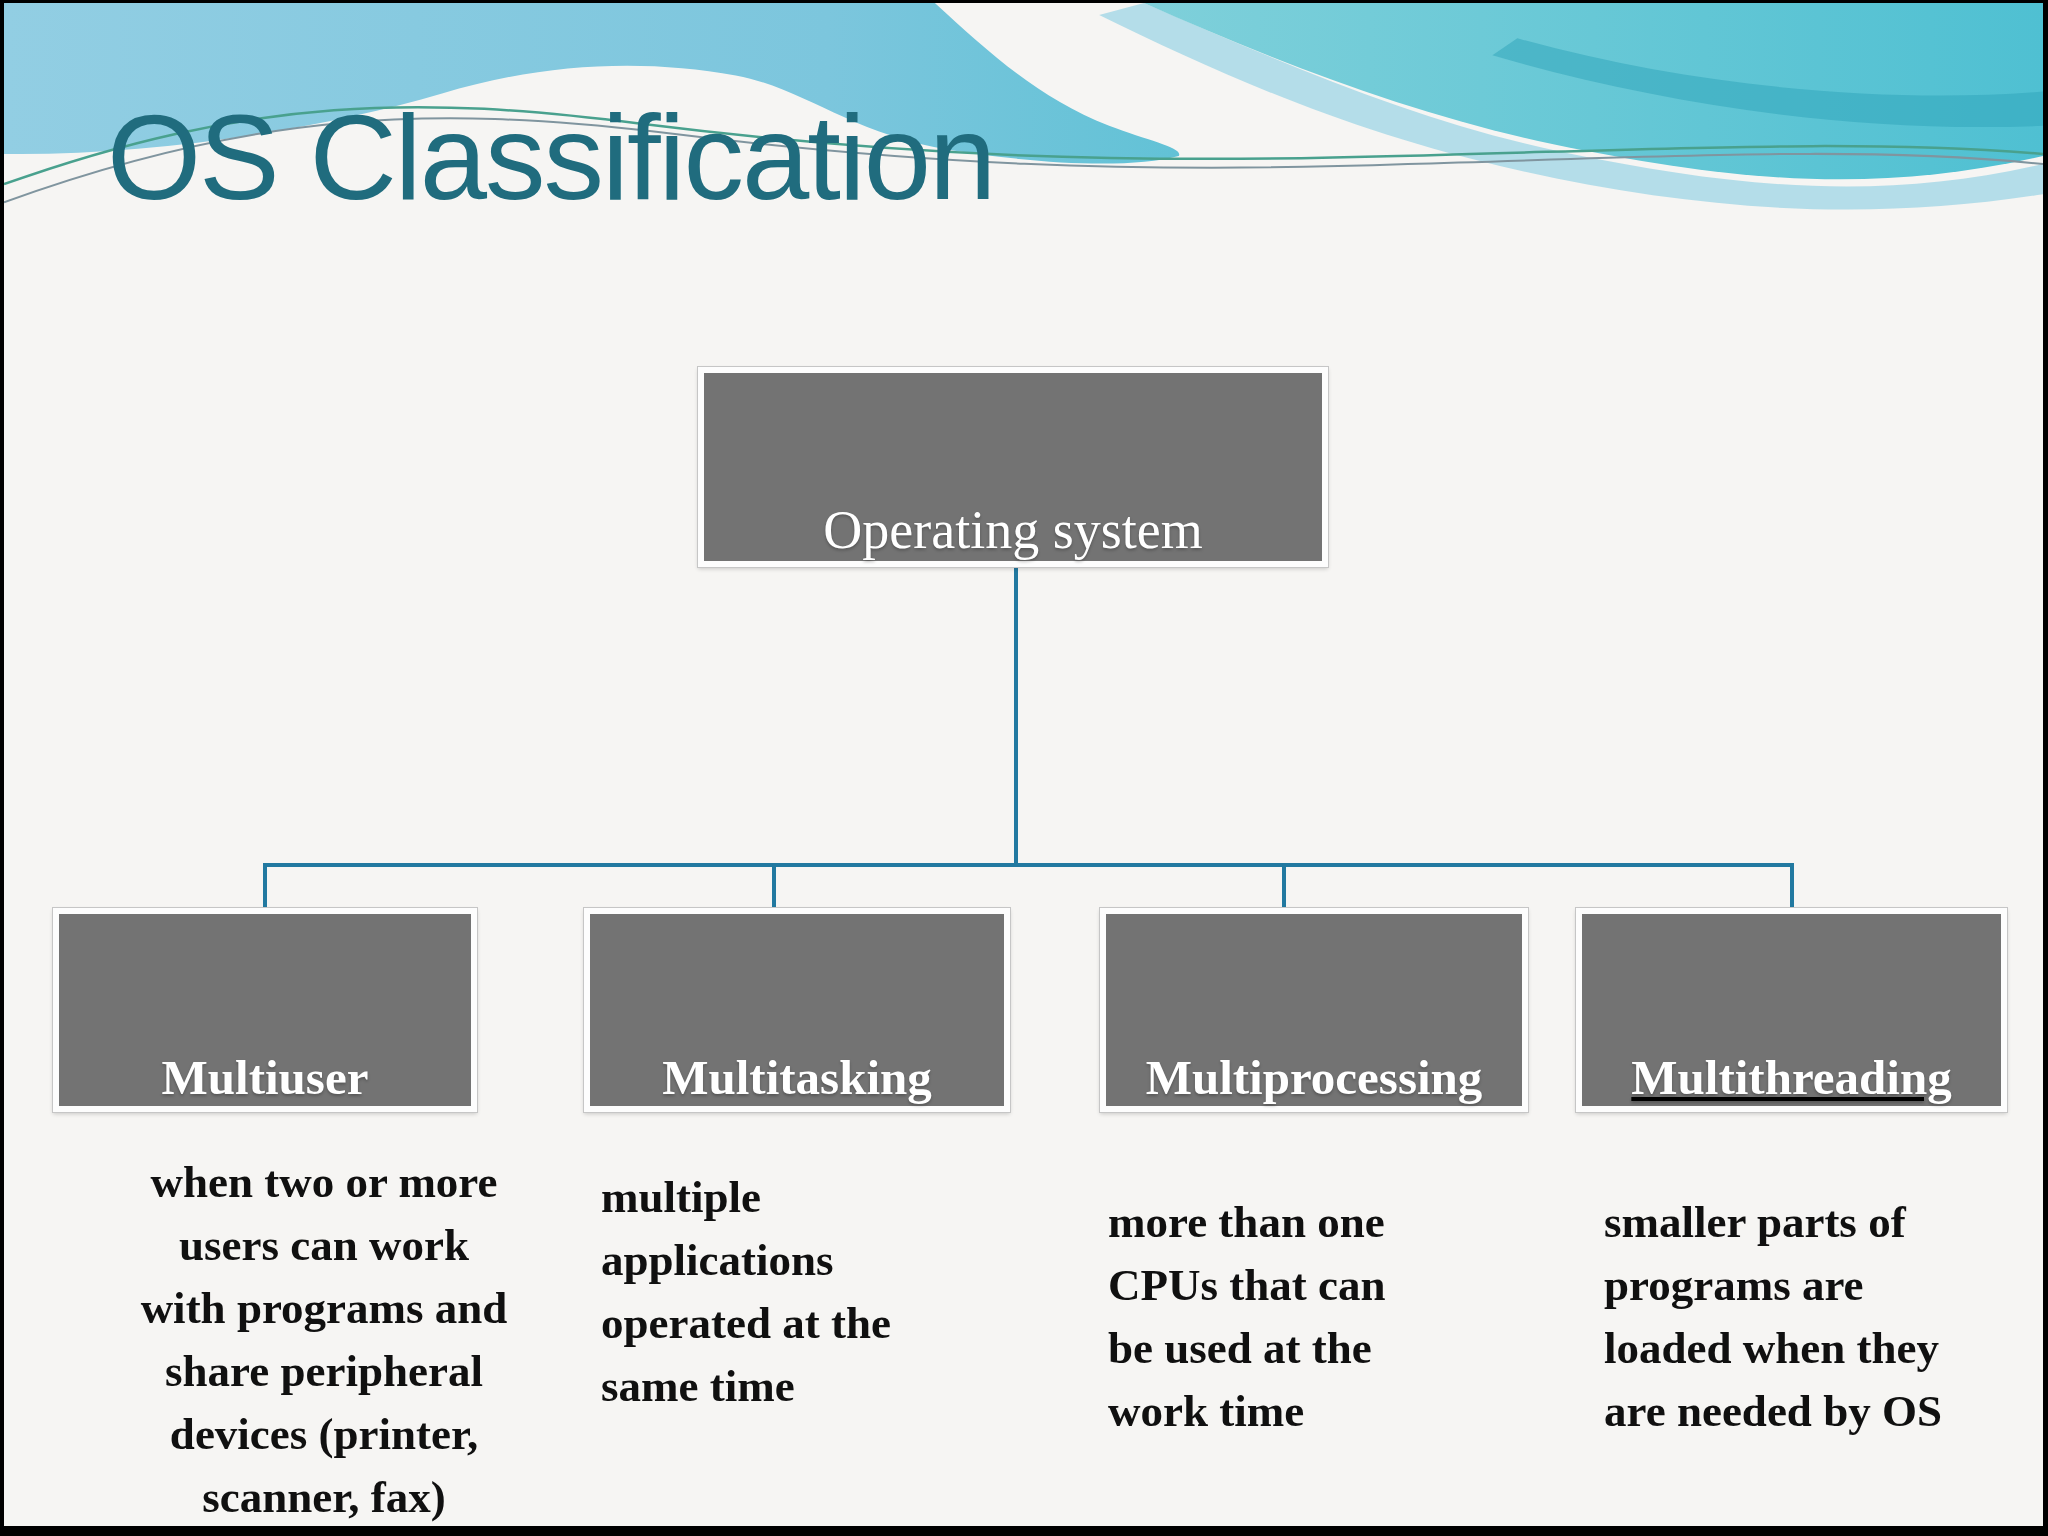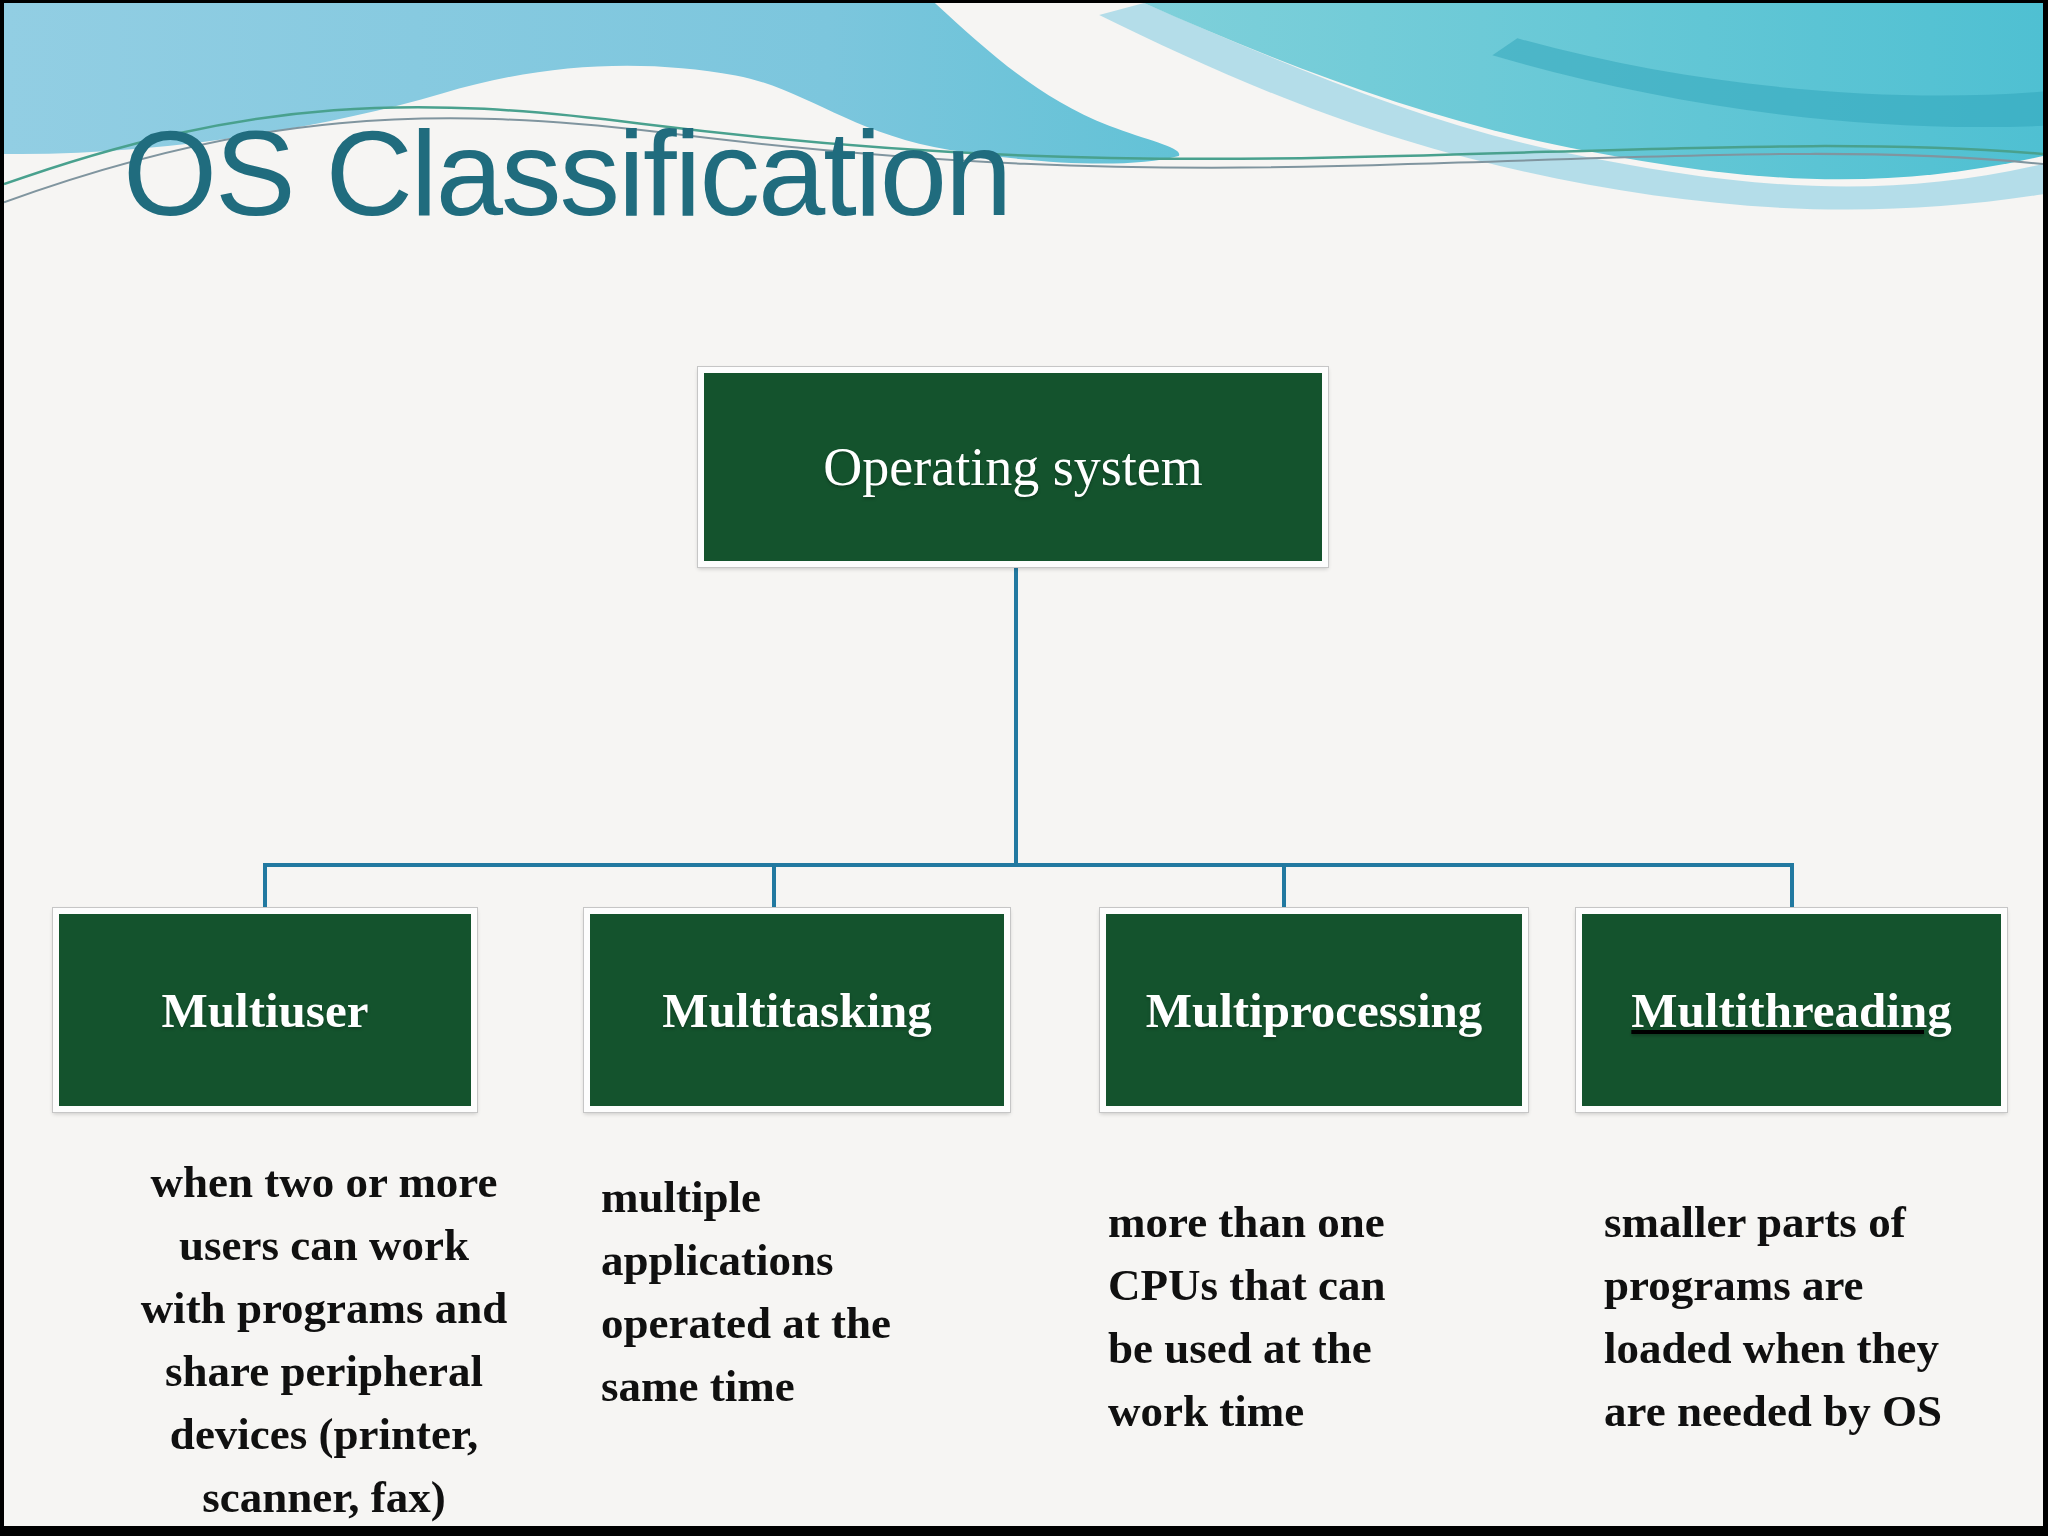--- a/index.html
+++ b/index.html
@@ -8,32 +8,32 @@
     width:2048px;height:1536px;
     background:#f6f5f3;
     box-sizing:border-box;
     border-style:solid;border-color:#000;
     border-width:3px 5px 10px 4px;
     overflow:hidden;
     font-family:"Liberation Serif", serif;
   }
   .waves{position:absolute;top:0;left:0;width:100%;height:312px;display:block;}
   .title{
-    position:absolute;left:103px;top:84px;margin:16px;
+    position:absolute;left:103px;top:84px;margin:0;
     font-family:"Liberation Sans", sans-serif;
     font-weight:400;font-size:121px;letter-spacing:-2px;
     color:#206c7e;z-index:5;white-space:nowrap;
   }
   .node{
     position:absolute;
-    background:#14532d;
+    background:#737373;
     border:6px solid #fdfdfd;
     outline:1px solid #c6c6c6;
     box-shadow:0 2px 4px rgba(0,0,0,.18);
-    display:flex;align-items:center;justify-content:center;
+    display:flex;align-items:flex-end;justify-content:center;
     box-sizing:border-box;
     z-index:3;
   }
   .node .lbl{
     color:#ffffff;text-align:center;
     font-family:"Liberation Serif", serif;
     text-shadow:0 2px 3px rgba(0,0,0,.25);
     white-space:nowrap;
   }
   .root-node{left:694px;top:364px;width:630px;height:200px;}

